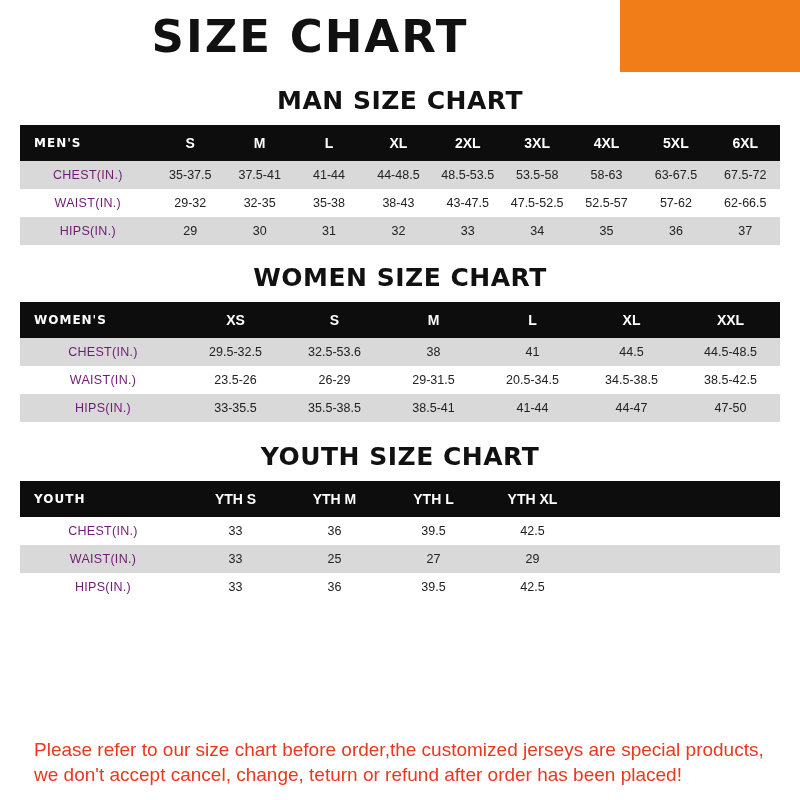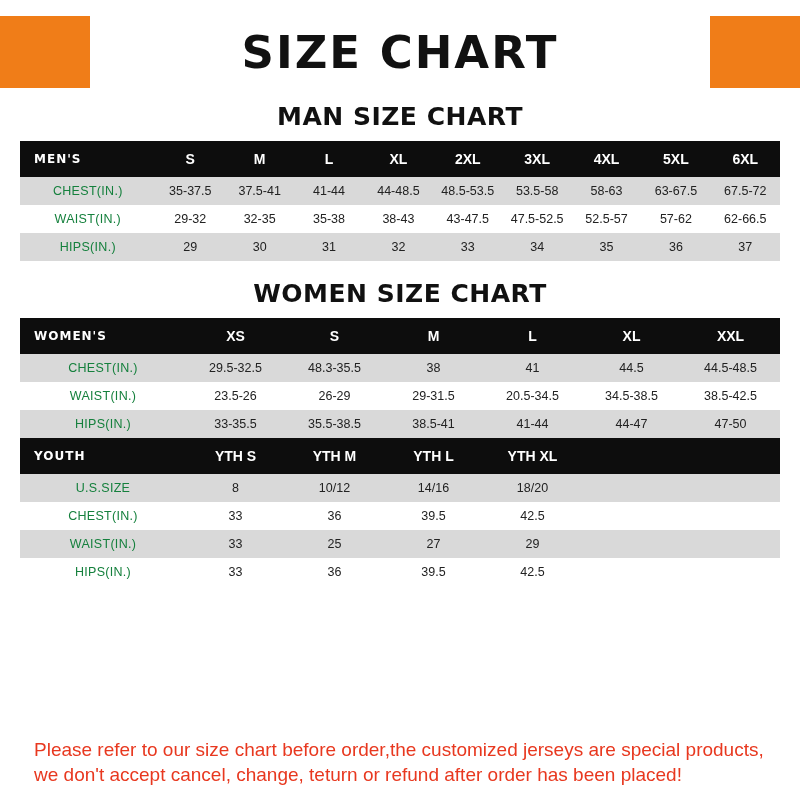--- a/index.html
+++ b/index.html
@@ -22,23 +22,21 @@
     display: flex;
     flex-direction: column;
   }
   
   .banner {
     position: relative;
     height: 72px;
     background: #f07d18;
     display: flex;
     align-items: center;
-    justify-content: center;
     flex: 0 0 auto;
-    margin-top: 16px;
   }
   .banner-inner {
     background: #ffffff;
     width: 620px;
     height: 72px;
     display: flex;
     align-items: center;
     justify-content: center;
   }
   .banner-title {
@@ -99,21 +97,21 @@
   }
   table.size-table tbody tr.shade td {
     background: #d9d9d9;
   }
   table.size-table tbody tr.plain td {
     background: #ffffff;
   }
   table.size-table tbody td.rowlabel {
     font-size: 12.5px;
     letter-spacing: 0.3px;
-    color: #15803d;
+    color: #701a75;
   }
   
   .note {
     margin-top: auto;
     padding: 10px 14px 12px 14px;
     color: #e8381f;
     font-size: 19px;
     line-height: 1.35;
     font-family: "Liberation Sans", sans-serif;
   }
@@ -198,21 +196,21 @@
           <th>M</th>
           <th>L</th>
           <th>XL</th>
           <th>XXL</th>
         </tr>
       </thead>
       <tbody>
         <tr class="shade">
           <td class="rowlabel">CHEST(IN.)</td>
           <td>29.5-32.5</td>
-          <td>48.3-35.5</td>
+          <td>32.5-53.6</td>
           <td>38</td>
           <td>41</td>
           <td>44.5</td>
           <td>44.5-48.5</td>
         </tr>
         <tr class="plain">
           <td class="rowlabel">WAIST(IN.)</td>
           <td>23.5-26</td>
           <td>26-29</td>
           <td>29-31.5</td>
@@ -225,42 +223,34 @@
           <td>33-35.5</td>
           <td>35.5-38.5</td>
           <td>38.5-41</td>
           <td>41-44</td>
           <td>44-47</td>
           <td>47-50</td>
         </tr>
       </tbody>
     </table>
 
+    <div class="section-title t-youth">YOUTH SIZE CHART</div>
     <table class="size-table">
       <thead>
         <tr>
           <th class="corner" style="width:20%">YOUTH</th>
           <th>YTH S</th>
           <th>YTH M</th>
           <th>YTH L</th>
           <th>YTH XL</th>
           <th></th>
           <th></th>
         </tr>
       </thead>
       <tbody>
-        <tr class="shade">
-          <td class="rowlabel">U.S.SIZE</td>
-          <td>8</td>
-          <td>10/12</td>
-          <td>14/16</td>
-          <td>18/20</td>
-          <td></td>
-          <td></td>
-        </tr>
         <tr class="plain">
           <td class="rowlabel">CHEST(IN.)</td>
           <td>33</td>
           <td>36</td>
           <td>39.5</td>
           <td>42.5</td>
           <td></td>
           <td></td>
         </tr>
         <tr class="shade">

